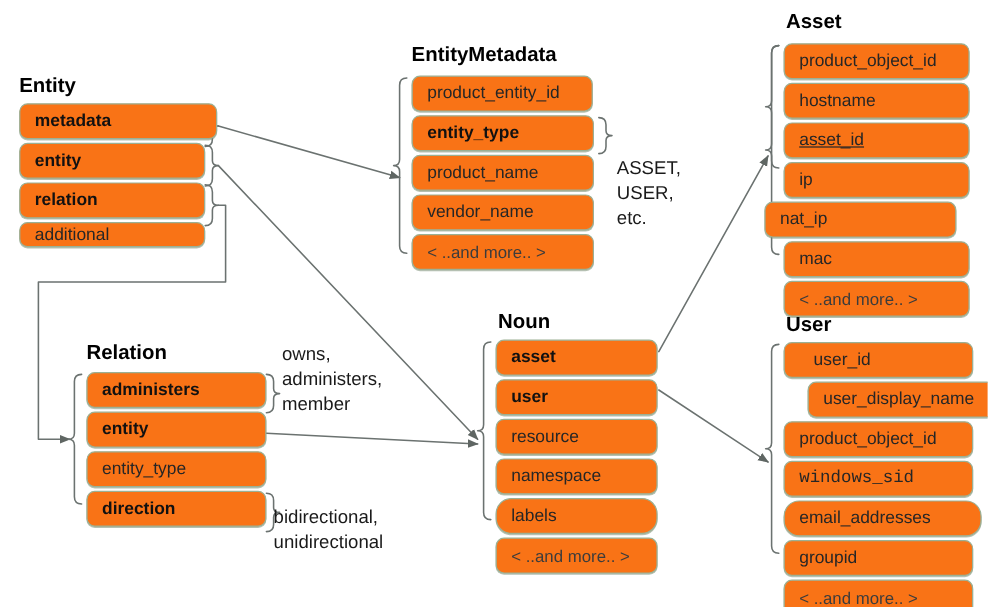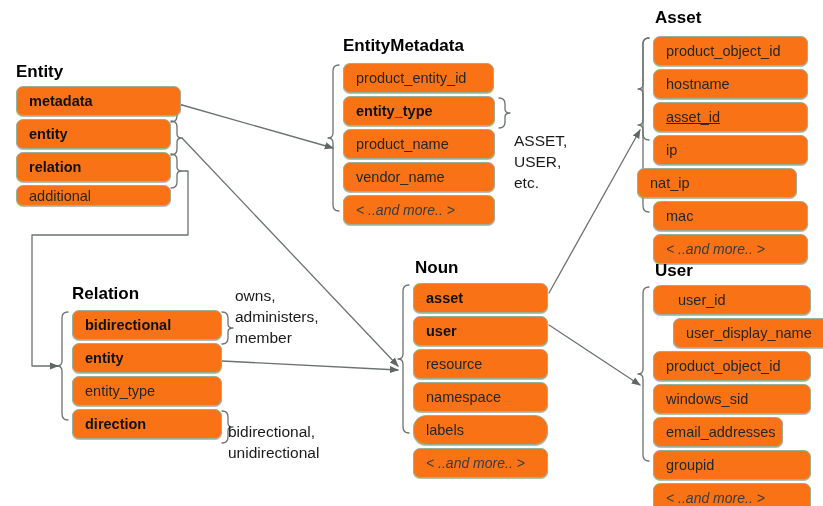--- a/index.html
+++ b/index.html
@@ -23,21 +23,21 @@
     border-radius:7px;
     box-shadow:0 1px 0 rgba(120,140,115,.55);
     display:flex;align-items:center;
     padding-left:12px;
     font-size:14.5px;
     color:#262626;
     white-space:nowrap;
     overflow:hidden;
   }
   .fieldbox.bold{font-weight:bold;color:#111;}
-  .fieldbox.more{font-style:italic;color:#3c3c3c;font-size:14px;}
+  .fieldbox.more{color:#3c3c3c;font-size:14px;}
 
   .annot{
     position:absolute;
     font-size:15.5px;
     color:#1a1a1a;
     line-height:21px;
     white-space:pre;
   }
 </style>
 </head>
@@ -107,33 +107,33 @@
       <div class="fieldbox" style="left: 653px; top: 69px; width: 155px; height: 30px;">hostname</div>
       <div class="fieldbox" style="left: 653px; top: 102px; width: 155px; height: 30px; text-decoration: underline;">asset_id</div>
       <div class="fieldbox" style="left: 653px; top: 135px; width: 155px; height: 30px;">ip</div>
       <div class="fieldbox" style="left: 637px; top: 168px; width: 160px; height: 30px; text-align: right;">nat_ip</div>
       <div class="fieldbox" style="left: 653px; top: 201px; width: 155px; height: 30px;">mac</div>
       <div class="fieldbox more" style="left: 653px; top: 234px; width: 155px; height: 30px;">&lt; ..and more.. &gt;</div>
       <div class="group-title" style="left: 655px; top: 261px;">User</div>
       <div class="fieldbox" style="left: 653px; top: 285px; width: 158px; height: 30px; padding-left: 24px;">user_id</div>
       <div class="fieldbox" style="left: 653px; top: 318px; width: 158px; height: 30px; margin-left: 20px;">user_display_name</div>
       <div class="fieldbox" style="left: 653px; top: 351px; width: 158px; height: 30px;">product_object_id</div>
-      <div class="fieldbox" style="left: 653px; top: 384px; width: 158px; height: 30px;">windows_sid</div>
-      <div class="fieldbox" style="left: 653px; top: 417px; width: 130px; height: 30px;">email_addresses</div>
+      <div class="fieldbox" style="left: 653px; top: 384px; width: 158px; height: 30px; font-family: Liberation Mono, monospace;">windows_sid</div>
+      <div class="fieldbox" style="left: 653px; top: 417px; width: 165px; height: 30px; border-radius: 13px;">email_addresses</div>
       <div class="fieldbox" style="left: 653px; top: 450px; width: 158px; height: 30px;">groupid</div>
       <div class="fieldbox more" style="left: 653px; top: 483px; width: 158px; height: 30px;">&lt; ..and more.. &gt;</div>
       <div class="group-title" style="left: 415px; top: 258px;">Noun</div>
       <div class="fieldbox bold" style="left: 413px; top: 283px; width: 135px; height: 30px;">asset</div>
       <div class="fieldbox bold" style="left: 413px; top: 316px; width: 135px; height: 30px;">user</div>
       <div class="fieldbox" style="left: 413px; top: 349px; width: 135px; height: 30px;">resource</div>
       <div class="fieldbox" style="left: 413px; top: 382px; width: 135px; height: 30px;">namespace</div>
       <div class="fieldbox" style="left: 413px; top: 415px; width: 135px; height: 30px; border-radius: 13px;">labels</div>
       <div class="fieldbox more" style="left: 413px; top: 448px; width: 135px; height: 30px;">&lt; ..and more.. &gt;</div>
       <div class="group-title" style="left: 72px; top: 284px;">Relation</div>
-      <div class="fieldbox bold" style="left: 72px; top: 310px; width: 150px; height: 30px;">bidirectional</div>
+      <div class="fieldbox bold" style="left: 72px; top: 310px; width: 150px; height: 30px;">administers</div>
       <div class="fieldbox bold" style="left: 72px; top: 343px; width: 150px; height: 30px;">entity</div>
       <div class="fieldbox" style="left: 72px; top: 376px; width: 150px; height: 30px;">entity_type</div>
       <div class="fieldbox bold" style="left: 72px; top: 409px; width: 150px; height: 30px;">direction</div>
     </div>
 
   <div id="annotations-layer">
       <div class="annot" style="left: 514px; top: 103px; margin-top: 27px;">ASSET,
 USER,
 etc.</div>
       <div class="annot" style="left: 235px; top: 285px;">owns,

